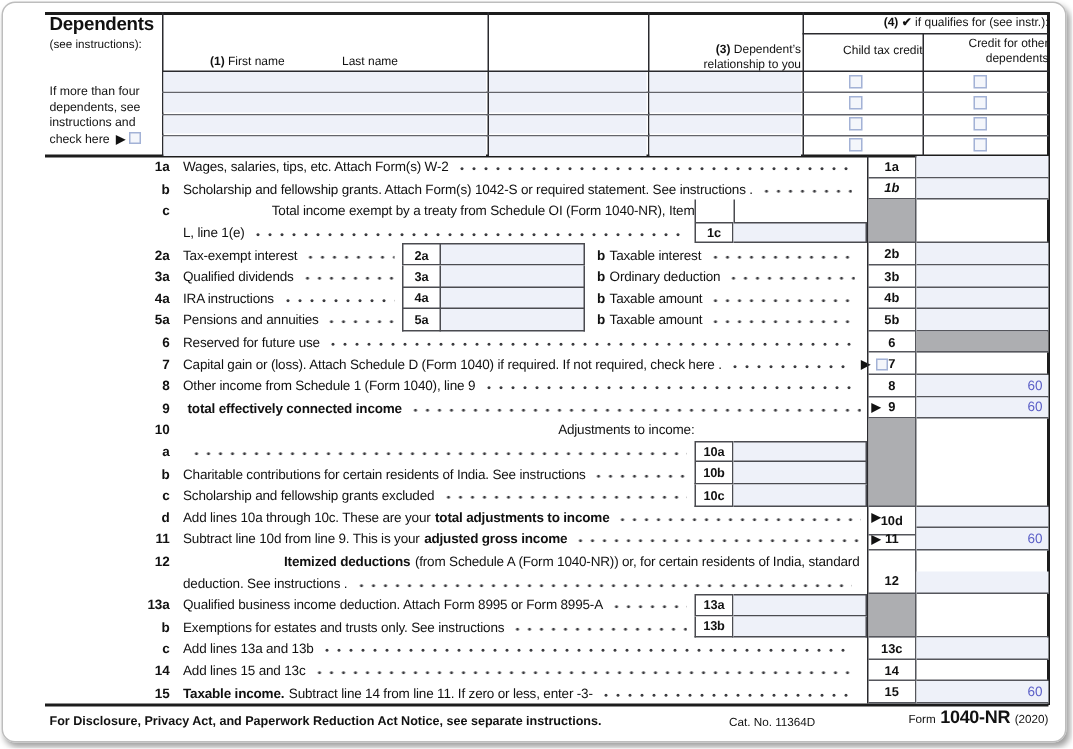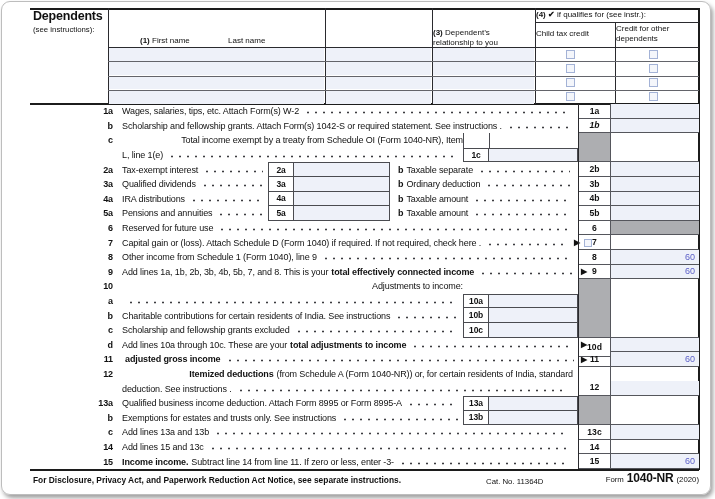--- a/index.html
+++ b/index.html
@@ -9,21 +9,21 @@
            border:1px solid #bdbdbd; border-radius:9px;
            box-shadow:2px 3px 4px rgba(0,0,0,0.38); pointer-events:none; }
   .hl { position:absolute; background:#2a2a2e; height:1px; }
   .vl { position:absolute; background:#2a2a2e; width:1px; }
   .rule { position:absolute; background:#1c1c1c; height:2px; }
 
   
   .dep-title { position:absolute; left:33px; top:9px; font-size:12.5px; font-weight:bold; letter-spacing:-0.2px; }
   .dep-sub { position:absolute; left:33px; top:25px; font-size:7.8px; }
   .dep-note { position:absolute; left:33px; top:56px; width:76px; font-size:8.2px; line-height:10.6px; }
-  .hcell { position:absolute; font-size:8px; text-align:left; line-height:9.5px; }
+  .hcell { position:absolute; font-size:8px; text-align:right; line-height:9.5px; }
   .tintcell { position:absolute; background:#eef1f9; }
   .cb { position:absolute; width:9px; height:9px; border:1px solid #a3b2d6; background:#f4f6fb; }
   .cb-inline { display:inline-block; width:8px; height:8px; border:1px solid #a3b2d6; background:#f4f6fb; vertical-align:-1px; }
 
   
   .sidebar { position:absolute; left:33px; top:107px; font-size:11.5px; font-weight:bold; line-height:21.8px; letter-spacing:-0.2px; }
   .r { position:absolute; left:95px; width:483px; height:14.6px; font-size:9px; letter-spacing:-0.12px; }
   .ln { position:absolute; left:0; top:0; width:18px; height:100%; font-weight:bold;
         display:flex; align-items:center; justify-content:flex-end; }
   .aw { position:absolute; left:27px; top:0; height:100%; display:flex; align-items:center; white-space:nowrap;justify-content:flex-end; }
@@ -58,20 +58,28 @@
 
 <div class="page">
 
   <div class="rule" style="left:30px;top:8px;width:669px;"></div>
   <div class="rule" style="left:30px;top:103px;width:669px;"></div>
   <div class="rule" style="left:30px;top:469px;width:669px;"></div>
   <div class="vl" style="left:698px;top:8px;height:462px;width:2px;background:#1c1c1c;"></div>
 
   <div class="dep-title">Dependents</div>
   <div class="dep-sub">(see instructions):</div>
+  <div class="dep-note">
+    <span>If more than four</span><br>
+    <span>dependents, see</span><br>
+    <span>instructions and</span><br>
+    <span>check here</span>
+    <b class="arrow">▶</b>
+    <span class="cb-inline"></span>
+  </div>
 
   <div class="vl" style="left:108px;top:8px;height:96px;"></div>
   <div class="vl" style="left:325px;top:8px;height:96px;"></div>
   <div class="vl" style="left:432px;top:8px;height:96px;"></div>
   <div class="vl" style="left:535px;top:8px;height:96px;"></div>
   <div class="vl" style="left:615px;top:22px;height:82px;"></div>
 
   <div class="hl" style="left:535px;top:22px;width:164px;"></div>
   <div class="hl" style="left:108px;top:47px;width:591px;"></div>
   <div class="hl" style="left:108px;top:61.2px;width:591px;background:#63646a;"></div>
@@ -159,42 +167,42 @@
   <div class="r" style="top:162.4px">
     <span class="ln">2a</span>
     <span class="aw" style="width:146px">
         <span>Tax-exempt interest</span>
         <span class="dots"></span>
       </span>
     <span class="bxl bt" style="left:173px">2a</span>
     <span class="bxa bt" style="left:199px;width:96px"></span>
     <span class="bw" style="left:303px;width:177px">
         <b>b</b>
-        <span class="ml">Taxable separate</span>
+        <span class="ml">Taxable interest</span>
         <span class="dots"></span>
       </span>
   </div>
   <div class="r" style="top:177px">
     <span class="ln">3a</span>
     <span class="aw" style="width:146px">
         <span>Qualified dividends</span>
         <span class="dots"></span>
       </span>
     <span class="bxl" style="left:173px">3a</span>
     <span class="bxa" style="left:199px;width:96px"></span>
     <span class="bw" style="left:303px;width:177px">
         <b>b</b>
         <span class="ml">Ordinary deduction</span>
         <span class="dots"></span>
       </span>
   </div>
   <div class="r" style="top:191.6px">
     <span class="ln">4a</span>
     <span class="aw" style="width:146px">
-        <span>IRA distributions</span>
+        <span>IRA instructions</span>
         <span class="dots"></span>
       </span>
     <span class="bxl" style="left:173px">4a</span>
     <span class="bxa" style="left:199px;width:96px"></span>
     <span class="bw" style="left:303px;width:177px">
         <b>b</b>
         <span class="ml">Taxable amount</span>
         <span class="dots"></span>
       </span>
   </div>
@@ -231,21 +239,20 @@
   <div class="r" style="top:250px">
     <span class="ln">8</span>
     <span class="aw" style="width:451px">
         <span>Other income from Schedule 1 (Form 1040), line 9</span>
         <span class="dots"></span>
       </span>
   </div>
   <div class="r" style="top:264.6px">
     <span class="ln">9</span>
     <span class="aw" style="width:465px">
-        <span>Add lines 1a, 1b, 2b, 3b, 4b, 5b, 7, and 8. This is your</span>
         <b class="ml">total effectively connected income</b>
         <span class="dots"></span>
         <b class="arrow">▶</b>
       </span>
   </div>
   <div class="r" style="top:279.2px">
     <span class="ln">10</span>
     <span class="aw" style="width:341px">
         <span>Adjustments to income:</span>
       </span>
@@ -281,20 +288,21 @@
     <span class="aw" style="width:465px">
         <span>Add lines 10a through 10c. These are your</span>
         <b class="ml">total adjustments to income</b>
         <span class="dots"></span>
         <b class="arrow">▶</b>
       </span>
   </div>
   <div class="r" style="top:352.2px">
     <span class="ln">11</span>
     <span class="aw" style="width:465px">
+        <span>Subtract line 10d from line 9. This is your</span>
         <b class="ml">adjusted gross income</b>
         <span class="dots"></span>
         <b class="arrow">▶</b>
       </span>
   </div>
   <div class="r" style="top:366.8px">
     <span class="ln">12</span>
     <span class="aw" style="width:451px">
         <b>Itemized deductions</b>
         <span class="ml">(from Schedule A (Form 1040-NR)) or, for certain residents of India, standard</span>
@@ -334,21 +342,21 @@
   <div class="r" style="top:439.8px">
     <span class="ln">14</span>
     <span class="aw" style="width:451px">
         <span>Add lines 15 and 13c</span>
         <span class="dots"></span>
       </span>
   </div>
   <div class="r" style="top:454.4px">
     <span class="ln">15</span>
     <span class="aw" style="width:451px">
-        <b>Income income.</b>
+        <b>Taxable income.</b>
         <span class="ml">Subtract line 14 from line 11. If zero or less, enter -3-</span>
         <span class="dots"></span>
       </span>
   </div>
 
   <div class="vl" style="left:578px;top:104px;height:365px;"></div>
   <div class="vl" style="left:610px;top:104px;height:365px;background:#55565c;"></div>
 
   <div class="ncell" style="top:104px;height:14.6px;">1a</div>
   <div class="ncell" style="top:118.6px;height:14.6px;font-style:italic;">1b</div>

